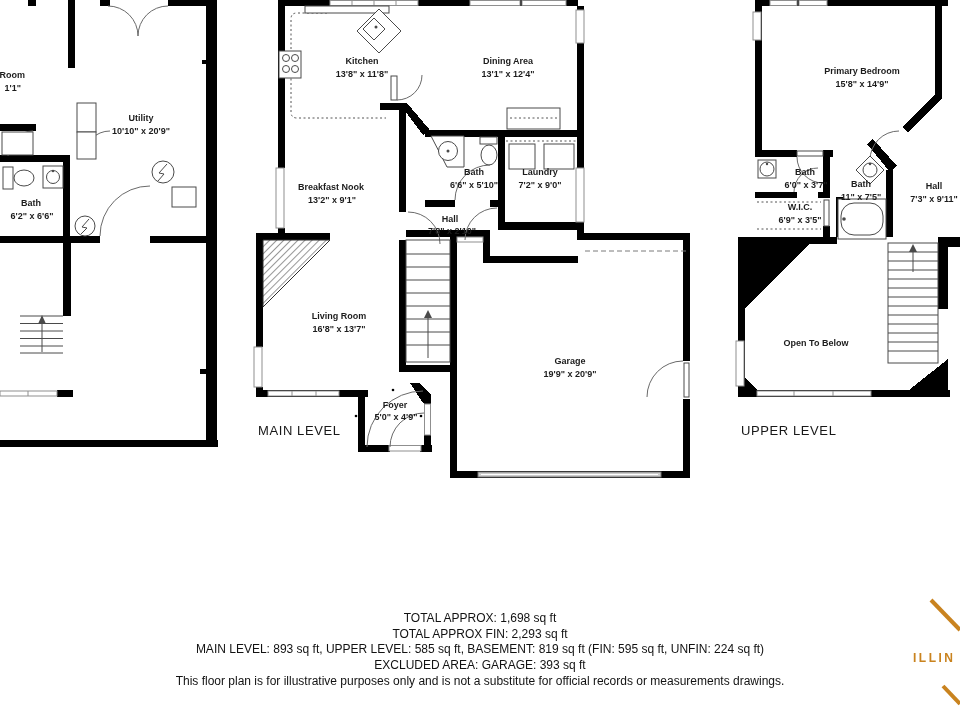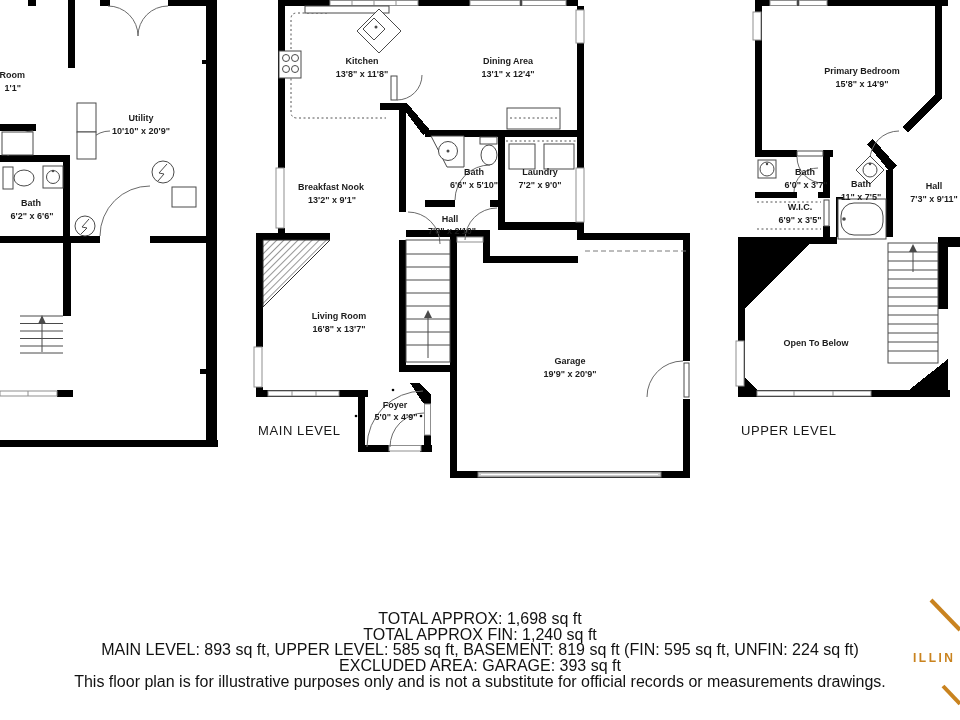--- a/index.html
+++ b/index.html
@@ -12,21 +12,21 @@
   .arc{stroke:#6a6a6a;stroke-width:1;fill:none;}
   .win{fill:#fff;stroke:#8f8f8f;stroke-width:1;}
   .wint{stroke:#8f8f8f;stroke-width:1;}
   .dash{stroke:#555;stroke-width:1;fill:none;stroke-dasharray:2 2.5;}
   .joist{stroke:#7a7a7a;stroke-width:1;stroke-dasharray:5 3;}
   .tread{stroke:#4a4a4a;stroke-width:1;}
   .rn{font:bold 9px "Liberation Sans",sans-serif;fill:#1c1c1c;text-anchor:middle;}
   .rn.start{text-anchor:start;} .rn.end{text-anchor:end;}
   .lvl{font:13px "Liberation Sans",sans-serif;fill:#181818;letter-spacing:.6px;}
   #footer{position:absolute;left:0;top:611px;width:100%;text-align:center;
-          font-size:16px;line-height:15.7px;color:#121212;}
+          font-size:12px;line-height:15.7px;color:#121212;}
   #logo{position:absolute;right:0;top:592px;width:58px;height:118px;overflow:hidden;text-align:right;}
   .logoline{stroke:#c9831f;stroke-width:4;fill:none;}
   .logotext{font:bold 12px "Liberation Sans",sans-serif;fill:#c9831f;letter-spacing:2.5px;}
 </style>
 </head>
 <body>
 
 <div id="stage">
 
 <svg width="960" height="592" viewBox="0 0 960 592">
@@ -333,21 +333,21 @@
     <text class="rn start" x="841" y="200">11" x 7'5"</text>
     <text class="rn" x="934" y="189">Hall</text>
     <text class="rn" x="934" y="202">7'3" x 9'11"</text>
     <text class="rn" x="816" y="346">Open To Below</text>
     <text class="lvl" x="741" y="435">UPPER LEVEL</text>
   </g>
 </svg>
 
 <div id="footer">
   <div>TOTAL APPROX: 1,698 sq ft</div>
-  <div>TOTAL APPROX FIN: 1,240 sq ft</div>
+  <div>TOTAL APPROX FIN: 2,293 sq ft</div>
   <div>MAIN LEVEL: 893 sq ft, UPPER LEVEL: 585 sq ft, BASEMENT: 819 sq ft (FIN: 595 sq ft, UNFIN: 224 sq ft)</div>
   <div>EXCLUDED AREA: GARAGE: 393 sq ft</div>
   <div>This floor plan is for illustrative purposes only and is not a substitute for official records or measurements drawings.</div>
 </div>
 
 <div id="logo">
   <svg width="58" height="118" viewBox="0 0 58 118">
     <line class="logoline" x1="29" y1="8" x2="58" y2="38"></line>
     <text class="logotext" x="11" y="70">ILLIN</text>
     <line class="logoline" x1="41" y1="94" x2="58" y2="112"></line>

